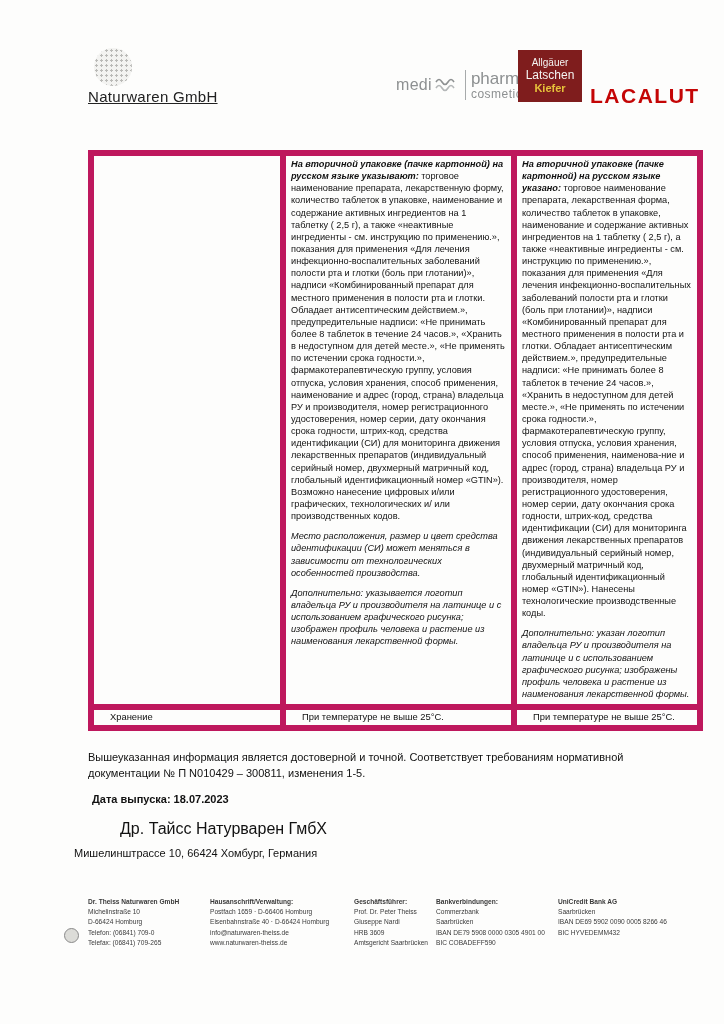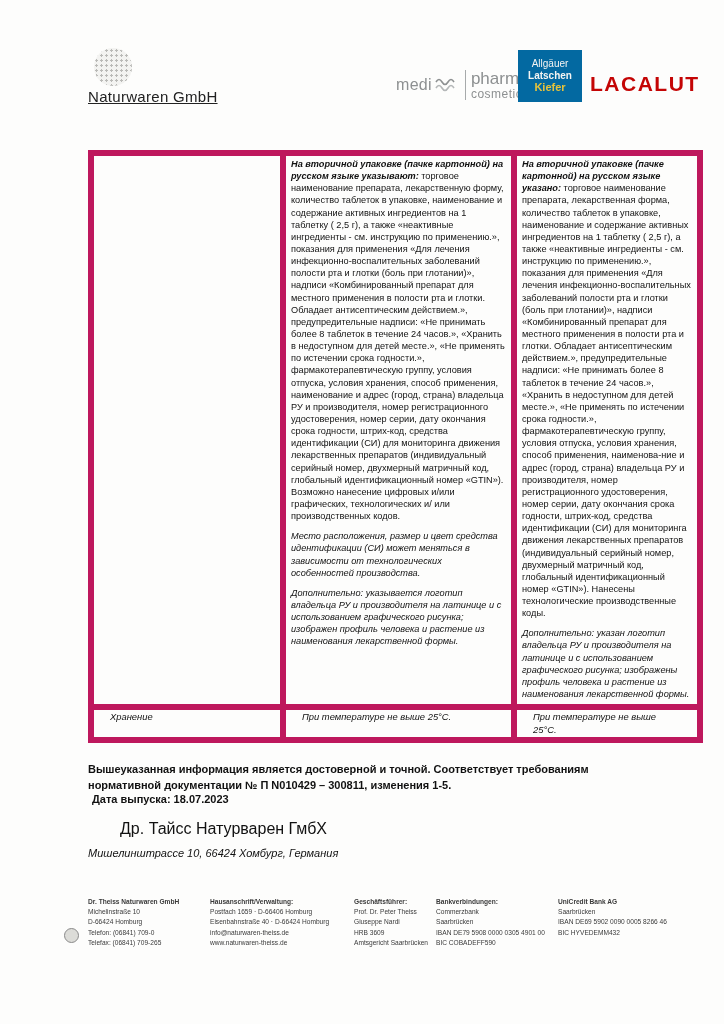--- a/index.html
+++ b/index.html
@@ -18,46 +18,46 @@
     background-image:radial-gradient(#b9b9b6 1.1px, transparent 1.3px);
     background-size:5px 5px;}
   .brand-sub{font-size:15px;color:#222;margin-top:2px;letter-spacing:.3px;text-decoration:underline;}
   .medipharma{position:absolute;left:396px;top:70px;display:flex;align-items:center;color:#8d9091;}
   .mp-medi{font-size:16px;letter-spacing:.3px;}
   .mp-wave{margin:0 3px;}
   .mp-divider{width:1px;height:30px;background:#a7aaab;margin:0 5px;}
   .mp-col{display:flex;flex-direction:column;line-height:1.05;}
   .mp-pharma{font-size:17px;}
   .mp-cosmetics{font-size:12px;letter-spacing:.5px;}
-  .lkk{position:absolute;left:518px;top:50px;width:64px;height:52px;background:#0369a1;
+  .lkk{position:absolute;left:518px;top:50px;width:64px;height:52px;background:#7f1d1d;
     display:flex;flex-direction:column;justify-content:center;align-items:center;line-height:1.15;}
   .lkk span{display:block;}
   .lkk-1{color:#f4f4f2;font-size:10px;}
-  .lkk-2{color:#f4f4f2;font-size:10px;font-weight:bold;}
+  .lkk-2{color:#f4f4f2;font-size:12px;font-weight:normal;}
   .lkk-3{color:#e7c33b;font-size:11px;font-weight:bold;}
-  .lacalut{position:absolute;left:590px;top:72px;color:#c40505;font-size:21px;
+  .lacalut{position:absolute;left:590px;top:84px;color:#c40505;font-size:21px;
     font-weight:bold;letter-spacing:1.5px;}
   
   .spec-table{position:absolute;left:88px;top:150px;border-collapse:collapse;table-layout:fixed;width:561px;}
   .spec-table td{border:6px solid #be185d;vertical-align:top;padding:2px 5px 4px 5px;
     font-size:9.2px;line-height:1.32;color:#111;}
   .c1{width:176px;}
   .c2{width:215px;}
   .c3{width:170px;}
   .cell-p{margin:0 0 8px 0;}
   .cell-p:last-child{margin-bottom:0;font-style:italic;}
   .lead{font-style:italic;font-weight:bold;}
   .note{font-style:italic;font-weight:normal;}
-  .small-row td{padding:1px 16px;font-size:9.4px;font-style:italic;}
+  .small-row td{padding:1px 16px;font-size:9.4px;}
   
   .statement{position:absolute;left:88px;top:750px;width:556px;font-size:11px;
-    font-weight:bold;line-height:1.45;color:#111;margin-top:12px;}
+    font-weight:normal;line-height:1.45;color:#111;}
   .release-date{position:absolute;left:92px;top:793px;font-size:11px;font-weight:bold;color:#111;}
   .company-ru{position:absolute;left:88px;top:820px;font-size:16px;color:#111;margin-left:32px;}
-  .address-ru{position:absolute;left:88px;top:847px;font-size:11px;color:#111;font-style:italic;}
+  .address-ru{position:absolute;left:74px;top:847px;font-size:11px;color:#111;}
   
   .footer{position:absolute;left:88px;top:897px;width:590px;display:flex;color:#3a3a3a;}
   .f-col{font-size:6.6px;line-height:1.55;}
   .f-col .f-title{font-weight:bold;}
   .f1{width:122px;}
   .f2{width:144px;}
   .f3{width:82px;}
   .f4{width:122px;}
   .f5{width:110px;}
   .footer-seal{position:absolute;left:64px;top:928px;width:13px;height:13px;border:1px solid #8a8a8a;

